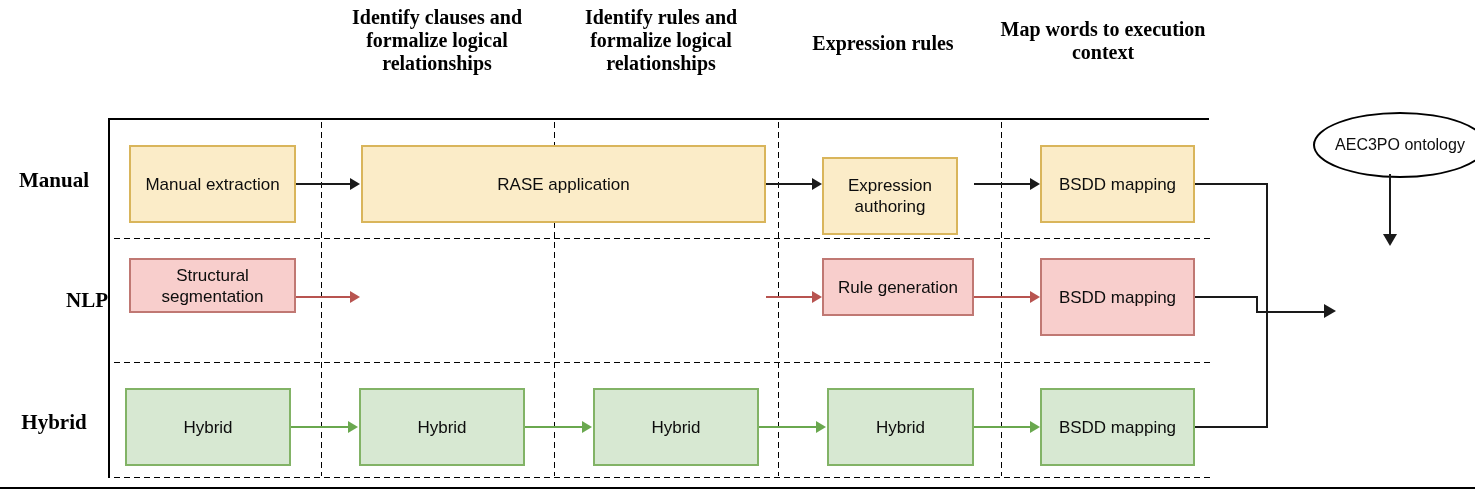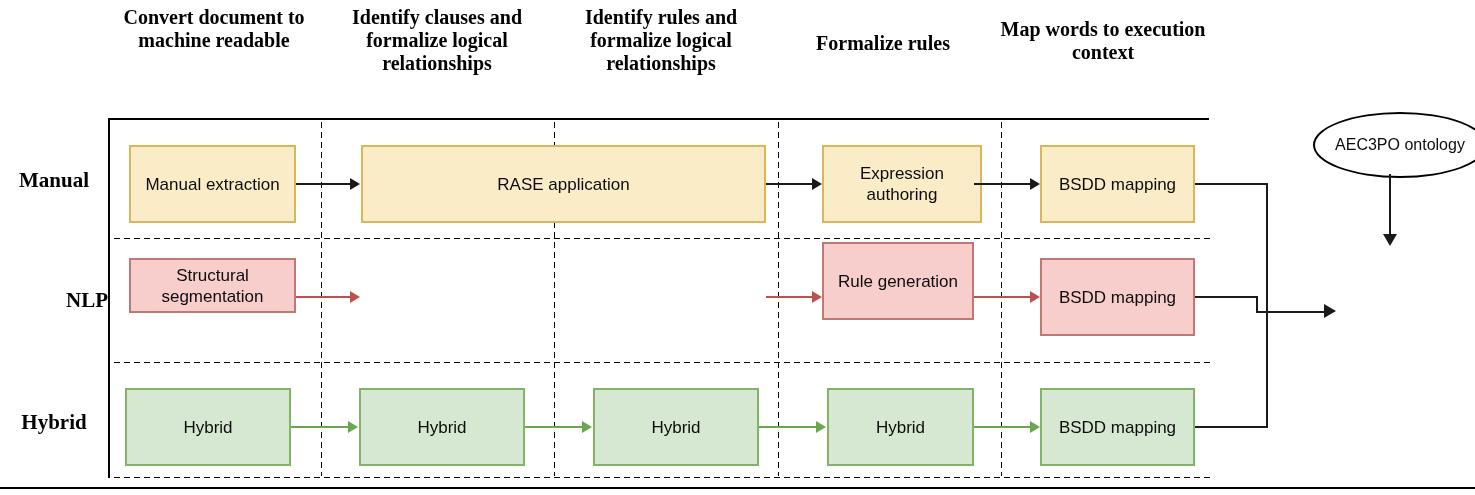--- a/index.html
+++ b/index.html
@@ -120,27 +120,26 @@
     position:absolute;left:0;right:0;
     text-align:center;
     font-size:16px;line-height:20px;color:#0d0d0d;
   }
 </style>
 </head>
 <body>
 
 <div id="stage">
 
-  <div class="col-head" style="left:108px;top:6px;width:212px;">Convert document to machine readable</div>
 
   <div class="col-head" style="left:340px;top:6px;width:194px;">Identify clauses and formalize logical relationships</div>
 
   <div class="col-head" style="left:553px;top:6px;width:216px;">Identify rules and formalize logical relationships</div>
 
-  <div class="col-head" style="left:783px;top:32px;width:200px;">Formalize rules</div>
+  <div class="col-head" style="left:783px;top:32px;width:200px;">Expression rules</div>
 
   <div class="col-head" style="left:995px;top:18px;width:216px;font-family:Liberation Serif, serif;">Map words to execution context</div>
 
   <div class="hline" style="left:108px;top:118px;width:1101px;"></div>
   <div class="vline" style="left:108px;top:118px;height:360px;"></div>
   <div class="hline" style="left:0px;top:487px;width:1475px;"></div>
 
   <div class="dotted-h" style="left:112px;top:237px;width:1100px;"></div>
   <div class="dotted-h" style="left:112px;top:361px;width:1100px;"></div>
   <div class="dotted-h" style="left:112px;top:476px;width:1100px;"></div>
@@ -157,37 +156,37 @@
   <div class="box manual" style="left:129px;top:145px;width:167px;height:78px;">Manual extraction</div>
 
   <div class="conn manual" style="left:296px;top:183px;width:54px;"></div>
   <div class="arrowhead manual" style="left:350px;top:178px;"></div>
 
   <div class="box manual" style="left:361px;top:145px;width:405px;height:78px;">RASE application</div>
 
   <div class="conn manual" style="left:766px;top:183px;width:46px;"></div>
   <div class="arrowhead manual" style="left:812px;top:178px;"></div>
 
-  <div class="box manual" style="left:822px;top:145px;width:160px;height:78px;">Expression authoring</div>
+  <div class="box manual" style="left:822px;top:157px;width:136px;height:78px;">Expression authoring</div>
 
   <div class="conn manual" style="left:974px;top:183px;width:56px;"></div>
   <div class="arrowhead manual" style="left:1030px;top:178px;"></div>
 
   <div class="box manual" style="left:1040px;top:145px;width:155px;height:78px;">BSDD mapping</div>
 
   <div class="box nlp" style="left:129px;top:258px;width:167px;height:55px;">Structural segmentation</div>
 
   <div class="conn nlp" style="left:296px;top:296px;width:54px;"></div>
   <div class="arrowhead nlp" style="left:350px;top:291px;"></div>
 
 
   <div class="conn nlp" style="left:766px;top:296px;width:46px;"></div>
   <div class="arrowhead nlp" style="left:812px;top:291px;"></div>
 
-  <div class="box nlp" style="left:822px;top:242px;width:152px;height:78px;">Rule generation</div>
+  <div class="box nlp" style="left:822px;top:258px;width:152px;height:58px;">Rule generation</div>
 
   <div class="conn nlp" style="left:974px;top:296px;width:56px;"></div>
   <div class="arrowhead nlp" style="left:1030px;top:291px;"></div>
 
   <div class="box nlp" style="left:1040px;top:258px;width:155px;height:78px;">BSDD mapping</div>
 
   <div class="box hybrid" style="left:125px;top:388px;width:166px;height:78px;">Hybrid</div>
 
   <div class="conn hybrid" style="left:291px;top:426px;width:57px;"></div>
   <div class="arrowhead hybrid" style="left:348px;top:421px;"></div>

